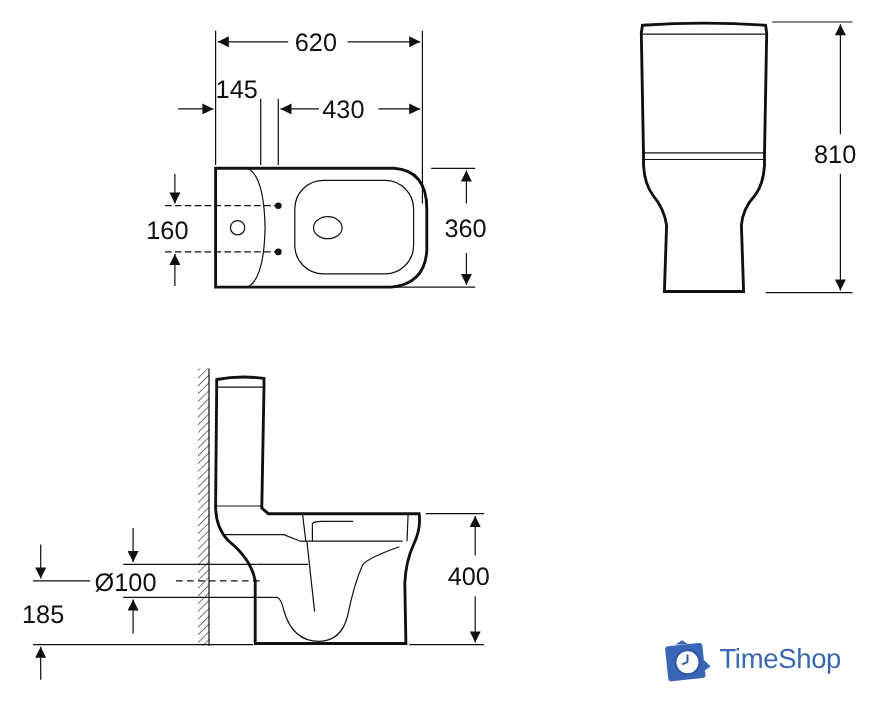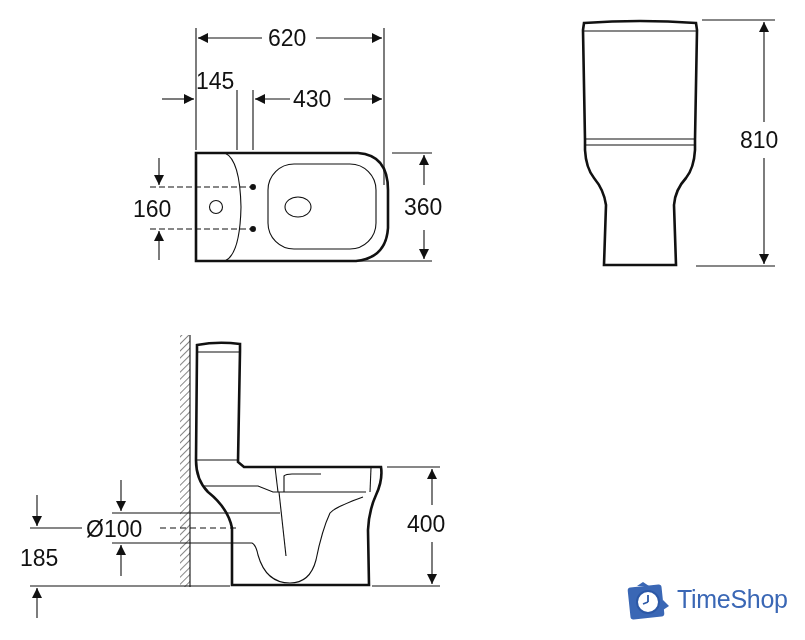--- a/index.html
+++ b/index.html
@@ -2,21 +2,21 @@
 <html><head>
 <meta charset="utf-8">
 <style>
   html, body { margin: 0; padding: 0; background: #ffffff; }
   body { width: 805px; height: 640px; position: relative; overflow: hidden; font-family: "Liberation Sans", sans-serif; }
   svg { position: absolute; left: 0; top: 0; }
   .dim { font-family: "Liberation Sans", sans-serif; font-size: 23px; fill: #111; }
   .ln { stroke: #111; fill: none; }
   .thick { stroke-width: 2.6; }
   .thin { stroke-width: 1.1; }
-  .logo { position: absolute; left: 627px; top: 578px; display: flex; align-items: center; }
+  .logo { position: absolute; left: 604px; top: 578px; display: flex; align-items: center; }
   .logo-text { font-family: "Liberation Sans", sans-serif; font-size: 25px; color: #3a67b5; margin-left: 6px; letter-spacing: -0.3px; }
 </style>
 </head>
 <body>
 
 <svg width="805" height="640" viewBox="0 0 805 640" xmlns="http://www.w3.org/2000/svg">
   <defs>
     <marker id="ah" viewBox="0 0 10 10" refX="10" refY="5" markerWidth="14" markerHeight="10" markerUnits="userSpaceOnUse" orient="auto">
       <path d="M0,0 L10,5 L0,10 z" fill="#111"></path>
     </marker>

